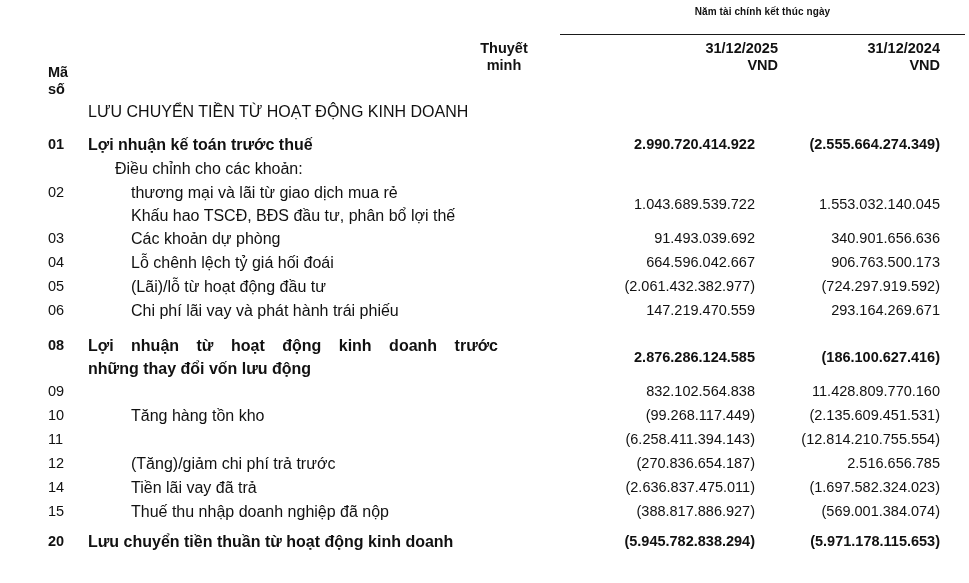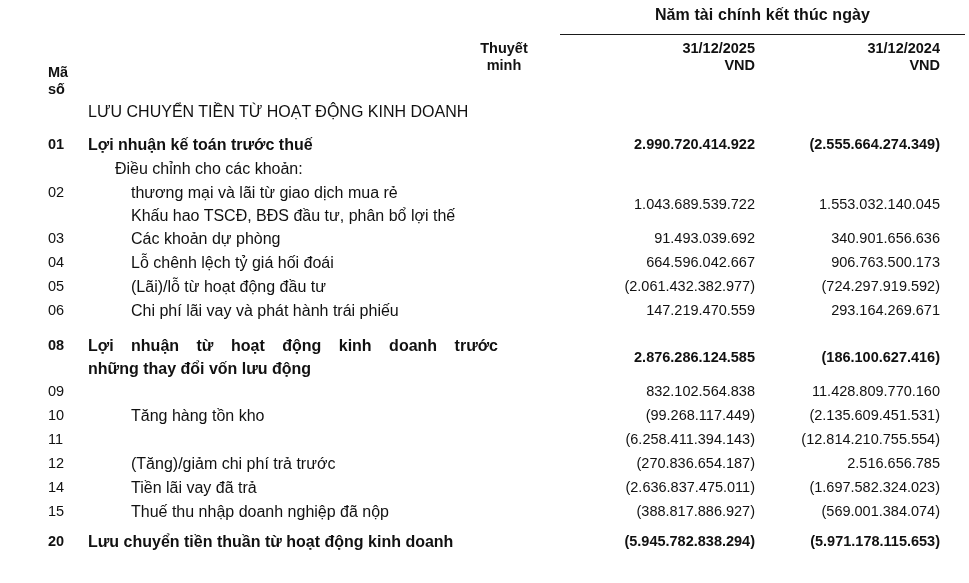--- a/index.html
+++ b/index.html
@@ -30,21 +30,21 @@
     width: 969px;
     height: 92px;
   }
 
   .hdr-period {
     position: absolute;
     left: 560px;
     top: 6px;
     width: 405px;
     text-align: center;
-    font-size: 16px;
+    font-size: 10px;
     font-weight: bold;
     letter-spacing: 0.1px;
     white-space: nowrap;
   }
 
   .rule-period {
     position: absolute;
     left: 560px;
     top: 34px;
     width: 405px;
@@ -65,21 +65,21 @@
 
   .hdr-col {
     position: absolute;
     top: 40px;
     width: 196px;
     text-align: right;
     font-size: 14.5px;
     font-weight: bold;
     line-height: 17px;
   }
-  .hdr-col-1 { left: 559px; }
+  .hdr-col-1 { left: 582px; }
   .hdr-col-2 { left: 744px; }
 
   .hdr-code {
     position: absolute;
     left: 48px;
     top: 40px;
     font-size: 14.5px;
     font-weight: bold;
     line-height: 17px;
     margin-top: 24px;

